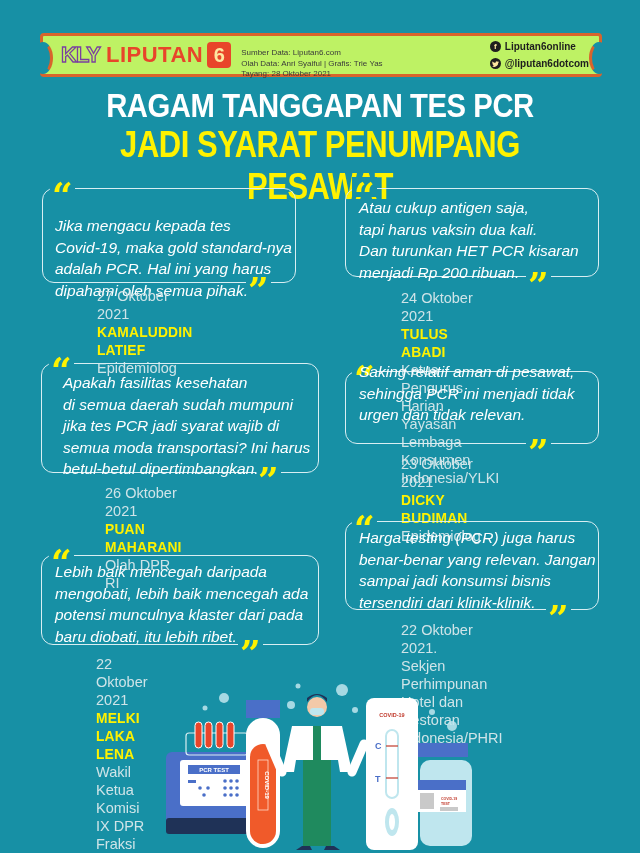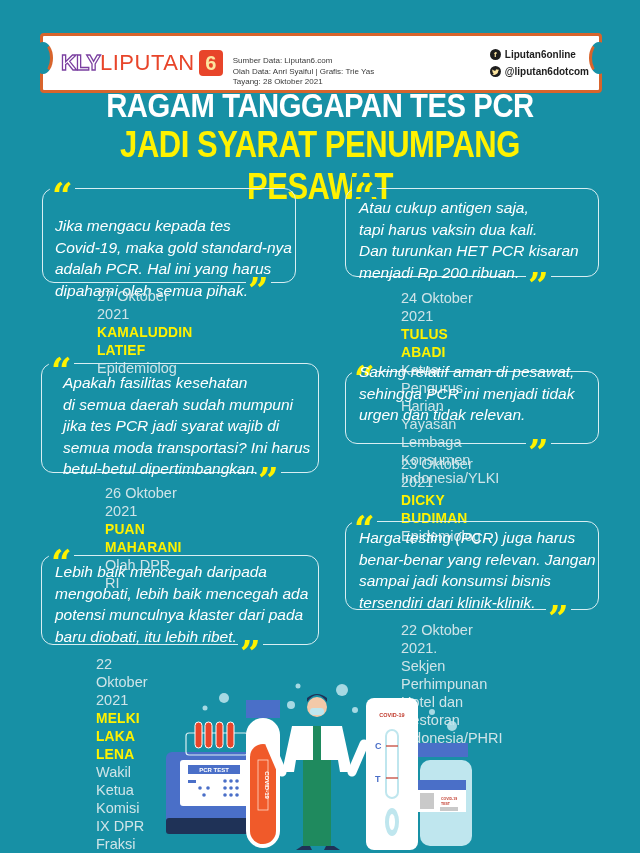--- a/index.html
+++ b/index.html
@@ -5,38 +5,38 @@
   * { box-sizing: border-box; margin: 0; padding: 0; }
   html, body { width: 640px; height: 853px; overflow: hidden; }
   body {
     background: #1790a5;
     font-family: "Liberation Sans", "DejaVu Sans", sans-serif;
     position: relative;
     color: #fff;
   }
   
   .banner {
-    position: absolute; left: 40px; top: 33px; width: 562px; height: 60px;
-    background: #ffffff;
+    position: absolute; left: 40px; top: 33px; width: 562px; height: 44px;
+    background: #bef264;
     border: 3px solid #d8642c;
     border-radius: 4px;
     display: flex; align-items: center;
   }
   .banner::before, .banner::after {
     content: ""; position: absolute; top: 6px; width: 14px; height: 26px;
     background: #1790a5; border: 3px solid #d8642c; border-radius: 50%;
   }
   .banner::before { left: -10px; border-left-color: transparent; border-top-color: transparent; border-bottom-color: transparent; }
   .banner::after { right: -10px; border-right-color: transparent; border-top-color: transparent; border-bottom-color: transparent; }
   .logo-kly {
     margin-left: 18px; font-weight: 900; font-size: 22px; letter-spacing: -1px;
     color: transparent; -webkit-text-stroke: 1.3px #7a3fa0;
   }
   .logo-lip {
-    font-weight: 400; font-size: 22px; color: #e8452a; letter-spacing: 0.5px;
+    margin-left: 6px; font-weight: 700; font-size: 22px; color: #e8452a; letter-spacing: 0.5px;
   }
   .logo-six {
     margin-left: 4px; width: 24px; height: 26px; background: #e8452a; border-radius: 4px;
     color: #fde6a0; font-weight: 900; font-size: 20px; display: flex; align-items: center; justify-content: center;
   }
   .credits {
     margin-left: 10px; font-size: 8px; color: #3a3a3a; line-height: 10.5px; margin-top: 18px;
   }
   .socials {
     margin-left: auto; margin-right: 10px; font-size: 10px; font-weight: 700; color: #1e1e1e; line-height: 17px;

